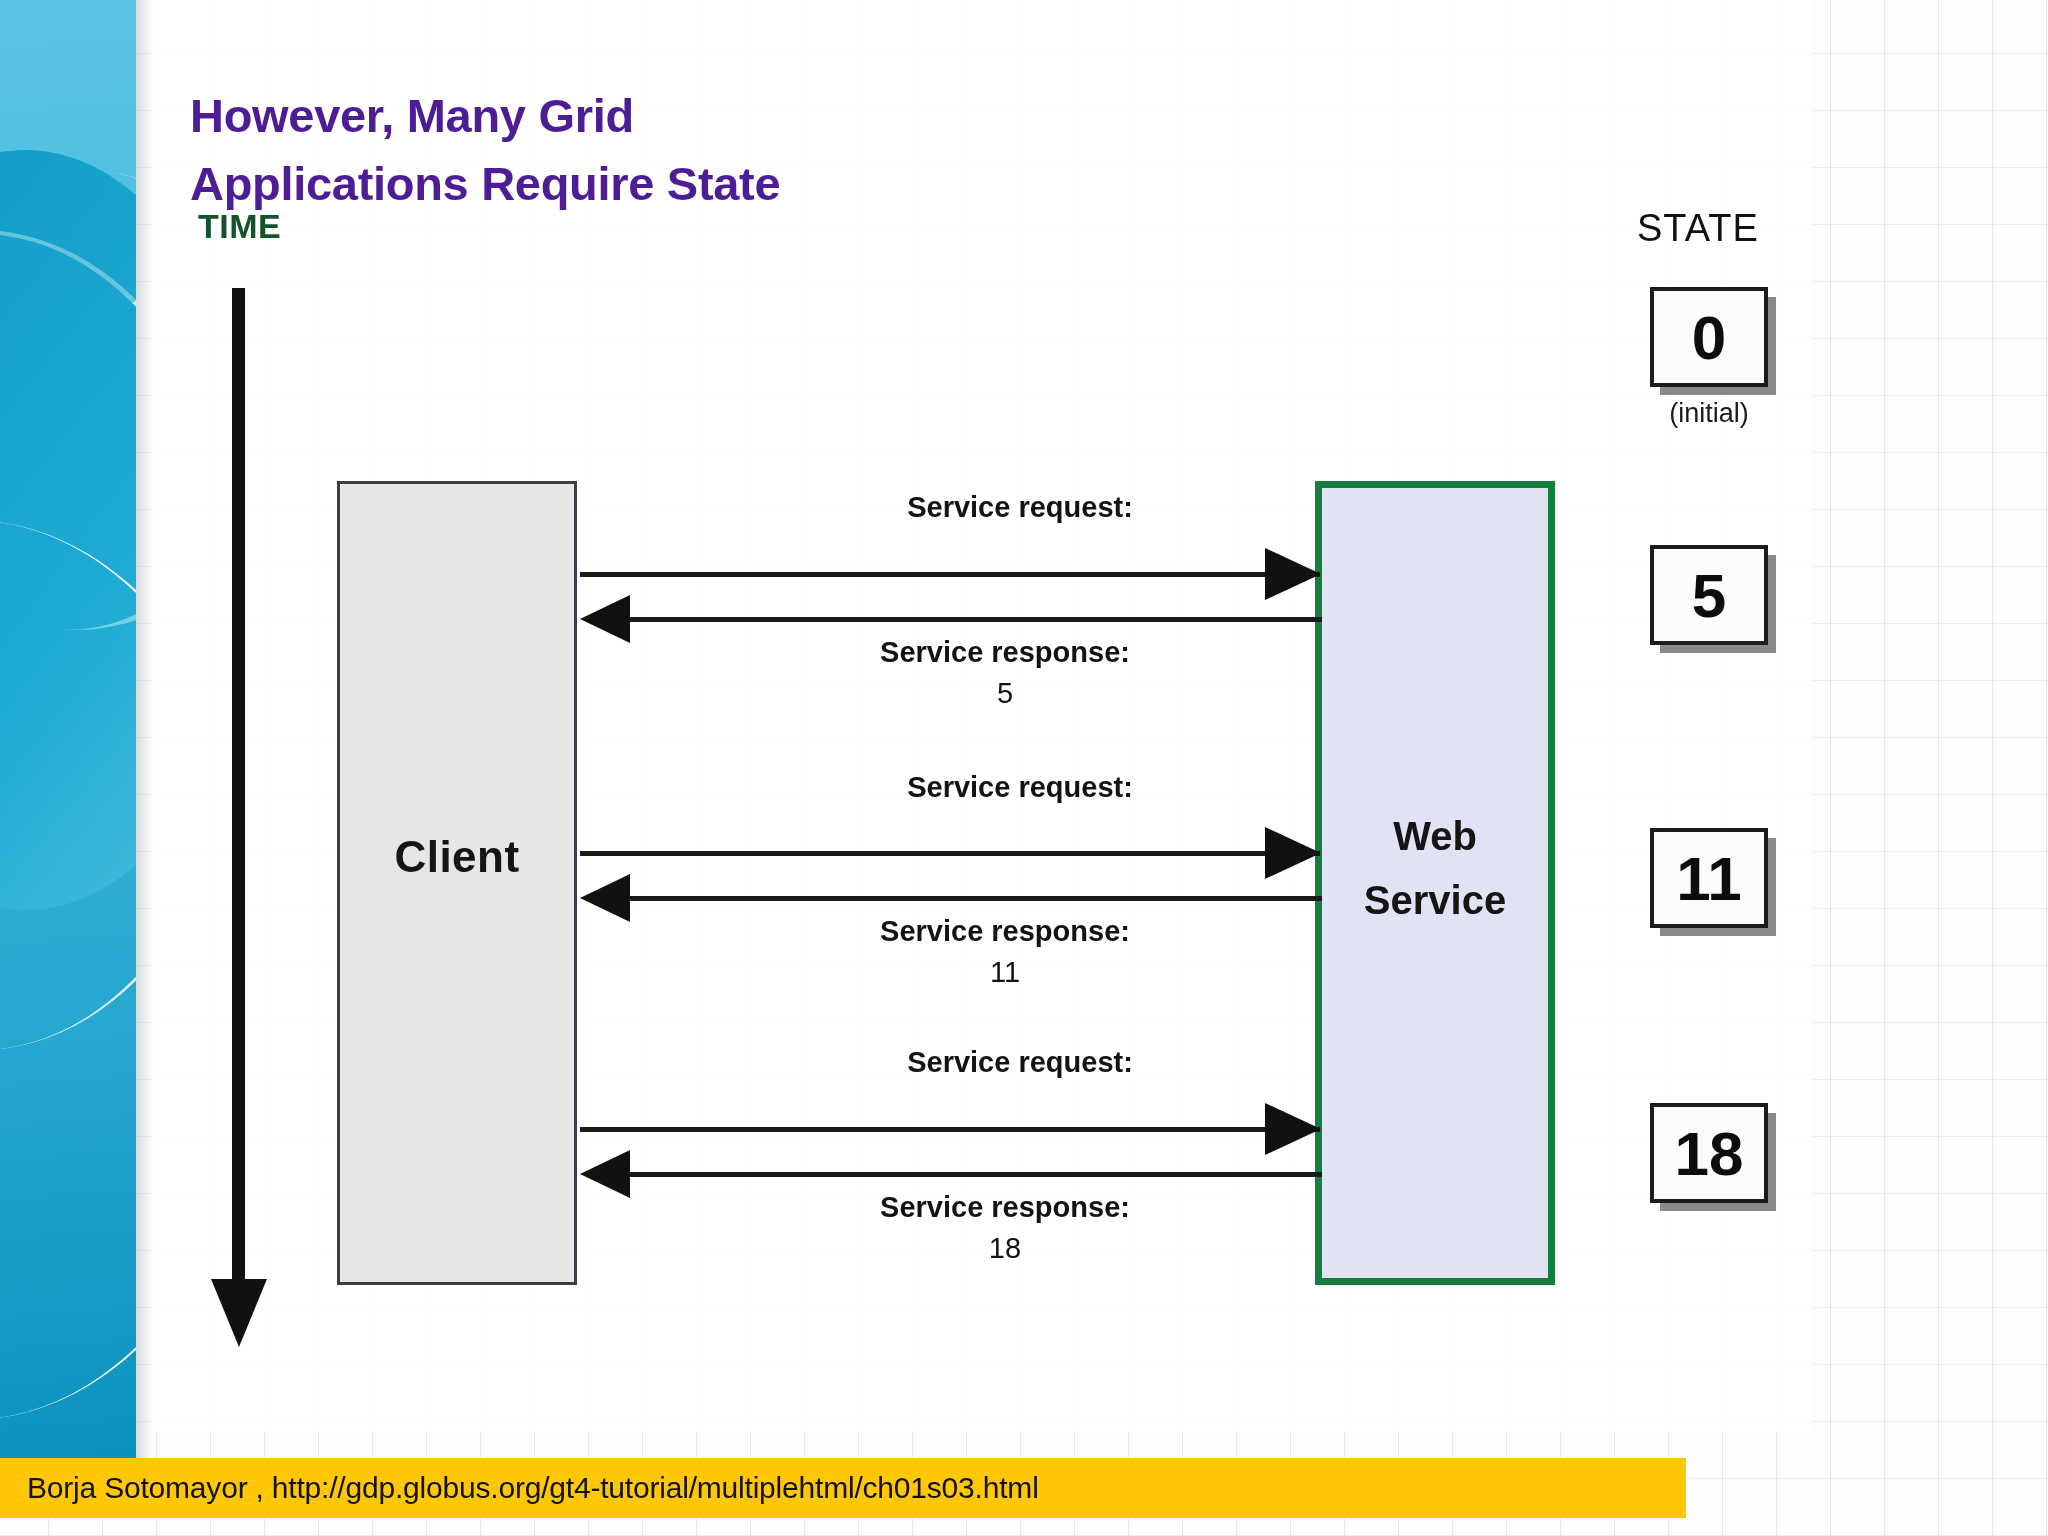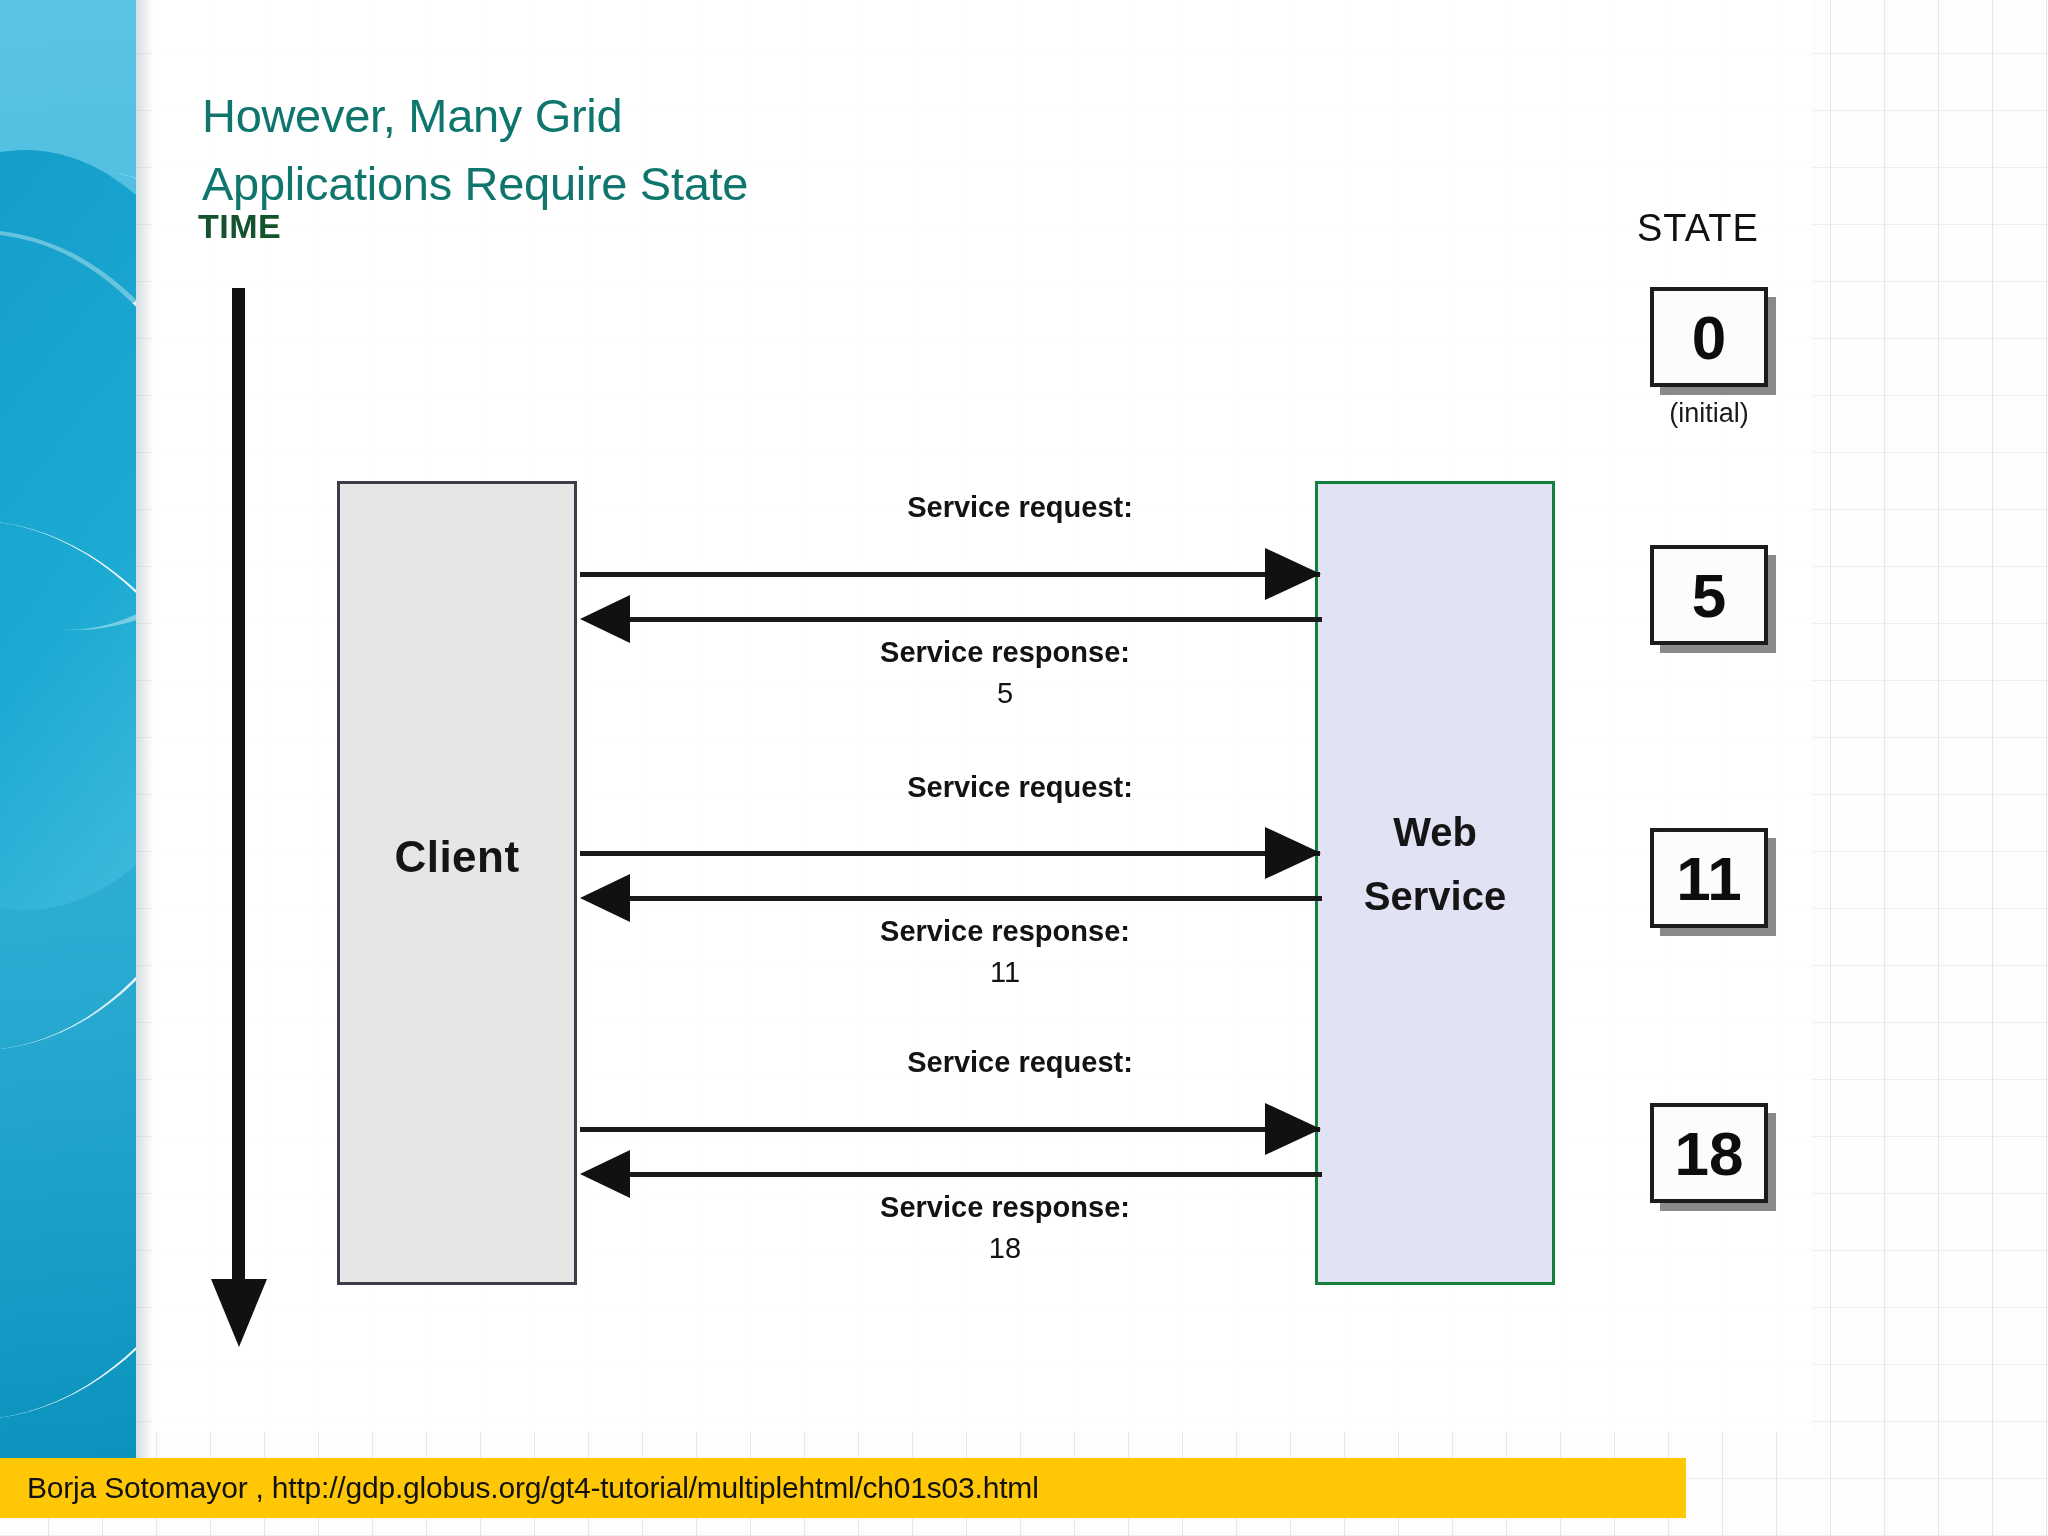--- a/index.html
+++ b/index.html
@@ -61,24 +61,24 @@
   }
 
   
   #diagram-panel{
     position:absolute; left:152px; top:0; width:1660px; height:1432px;
     background:rgba(255,255,255,.94);
   }
 
   
   #slide-title{
-    position:absolute; left:202px; top:82px; width:1100px;
-    font-size:47px; line-height:68px; color:#0f766e;
-    font-family:"Liberation Sans", sans-serif;
-    font-weight:400; letter-spacing:-.3px;
+    position:absolute; left:190px; top:82px; width:1100px;
+    font-size:47px; line-height:68px; color:#4c1d95;
+    font-family:"Liberation Sans", sans-serif;
+    font-weight:700; letter-spacing:-.3px;
     white-space:pre-line;
     z-index:40;
   }
 
   
   #time-label{
     position:absolute; left:198px; top:207px;
     font-size:34px; font-weight:700; color:#14532d;
     letter-spacing:.5px; z-index:20;
   }
@@ -100,21 +100,21 @@
     width:240px; height:804px;
     background:#e6e6e6; border:3px solid #3c3c4a;
   }
   #client-label{
     position:absolute; width:100%; top:348px; text-align:center;
     font-size:44px; font-weight:700; color:#151515; letter-spacing:.5px;
   }
   #service-box{
     position:absolute; left:1315px; top:481px;
     width:240px; height:804px;
-    background:#e2e2f5; border:3px solid #15803d;
+    background:#e2e2f5; border:7px solid #15803d;
   }
   #service-label{
     position:absolute; width:100%; top:316px; text-align:center;
     font-size:40px; font-weight:700; color:#151515; line-height:64px;
     white-space:pre-line;
   }
 
   
   .msg-line{ position:absolute; height:5px; background:#1a1a1a; }
   .msg-head-r{

